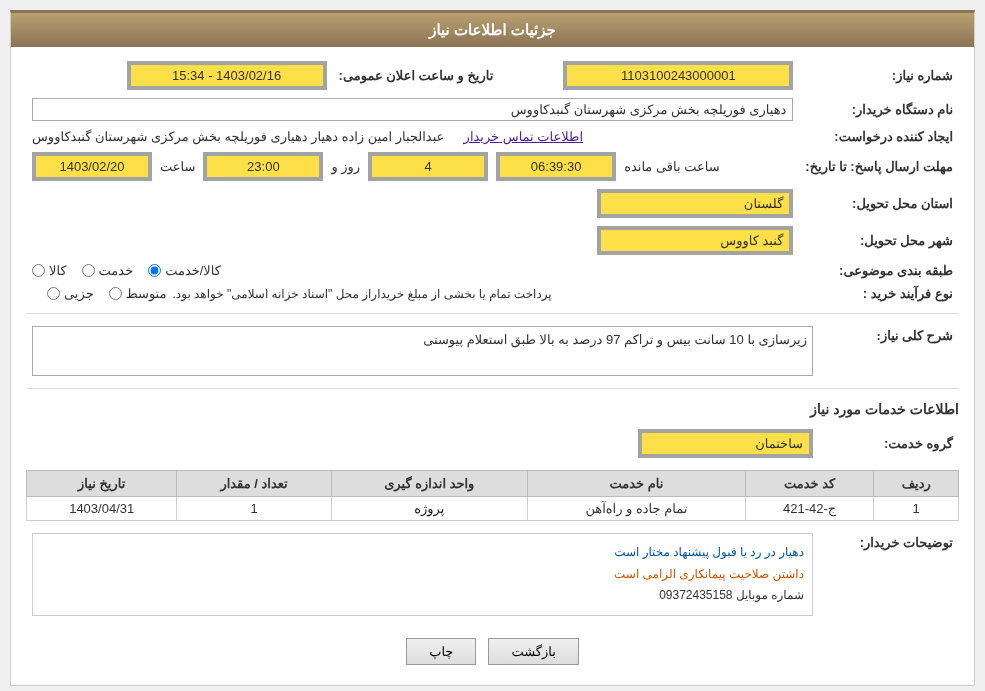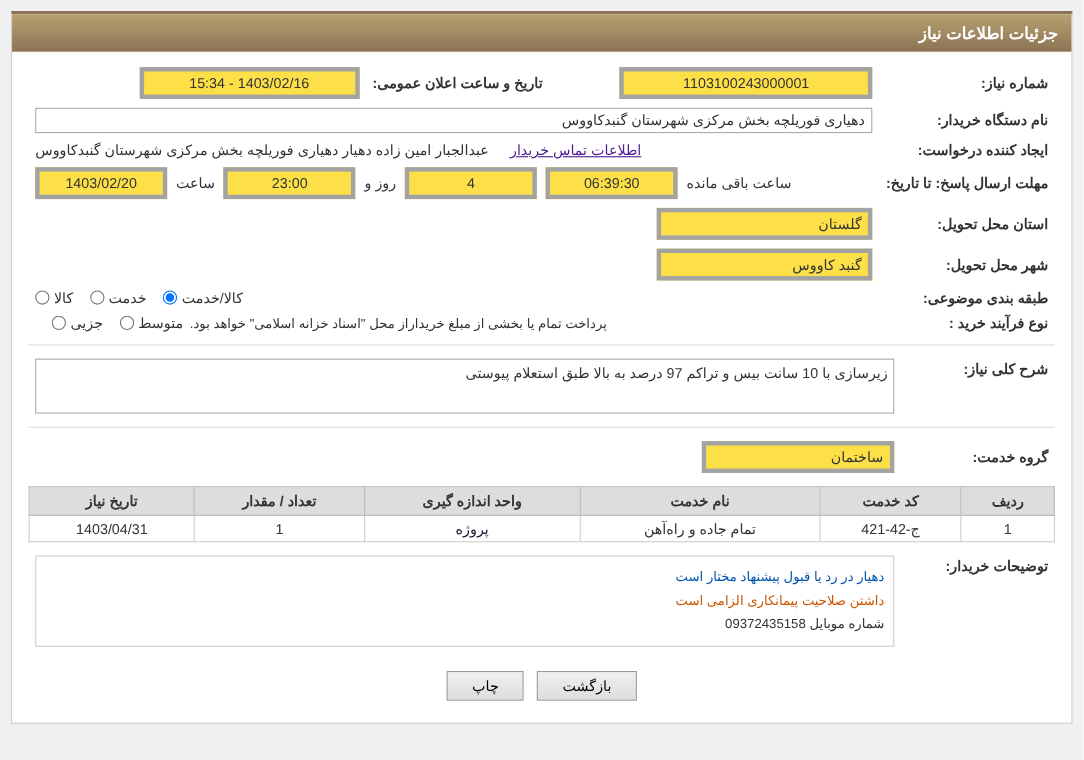--- a/index.html
+++ b/index.html
@@ -17,21 +17,21 @@
       padding: 10px;
     }
     .main-card {
       background: #fff;
       border: 1px solid #ccc;
       border-top: 3px solid #8B7355;
     }
     .card-header {
       background: linear-gradient(to bottom, #b8a070, #8B7355);
       color: #fff;
-      text-align: right;
+      text-align: center;
       padding: 8px 12px;
       font-size: 15px;
       font-weight: bold;
     }
     .card-body {
       padding: 10px 15px;
     }
     .info-table {
       width: 100%;
       border-collapse: collapse;
@@ -265,30 +265,31 @@
           </td>
         </tr>
       </tbody>
         </table>
 
       <hr class="section-divider">
 
       <table class="info-table">
         <tbody>
             <tr>
-          <td class="label-cell" style="vertical-align:top; padding-top:6px;">شرح کلی نیاز:</td>
+          <td class="label-cell" style="vertical-align:top; padding-top:6px;font-family:Liberation Serif, serif;">شرح کلی نیاز:</td>
           <td class="value-cell">
             <div style="border:1px solid #aaa; padding:5px; min-height:50px; text-align:right;">زیرسازی با 10 سانت بیس و تراکم 97 درصد به بالا طبق استعلام پیوستی</div>
           </td>
         </tr>
       </tbody>
         </table>
 
       <hr class="section-divider">
 
+      <div class="section-title">اطلاعات خدمات مورد نیاز</div>
 
       <table class="info-table">
         <tbody>
             <tr>
           <td class="label-cell">گروه خدمت:</td>
           <td class="value-cell">
             <div class="input-box" style="width:175px;">ساختمان</div>
           </td>
         </tr>
       </tbody>

